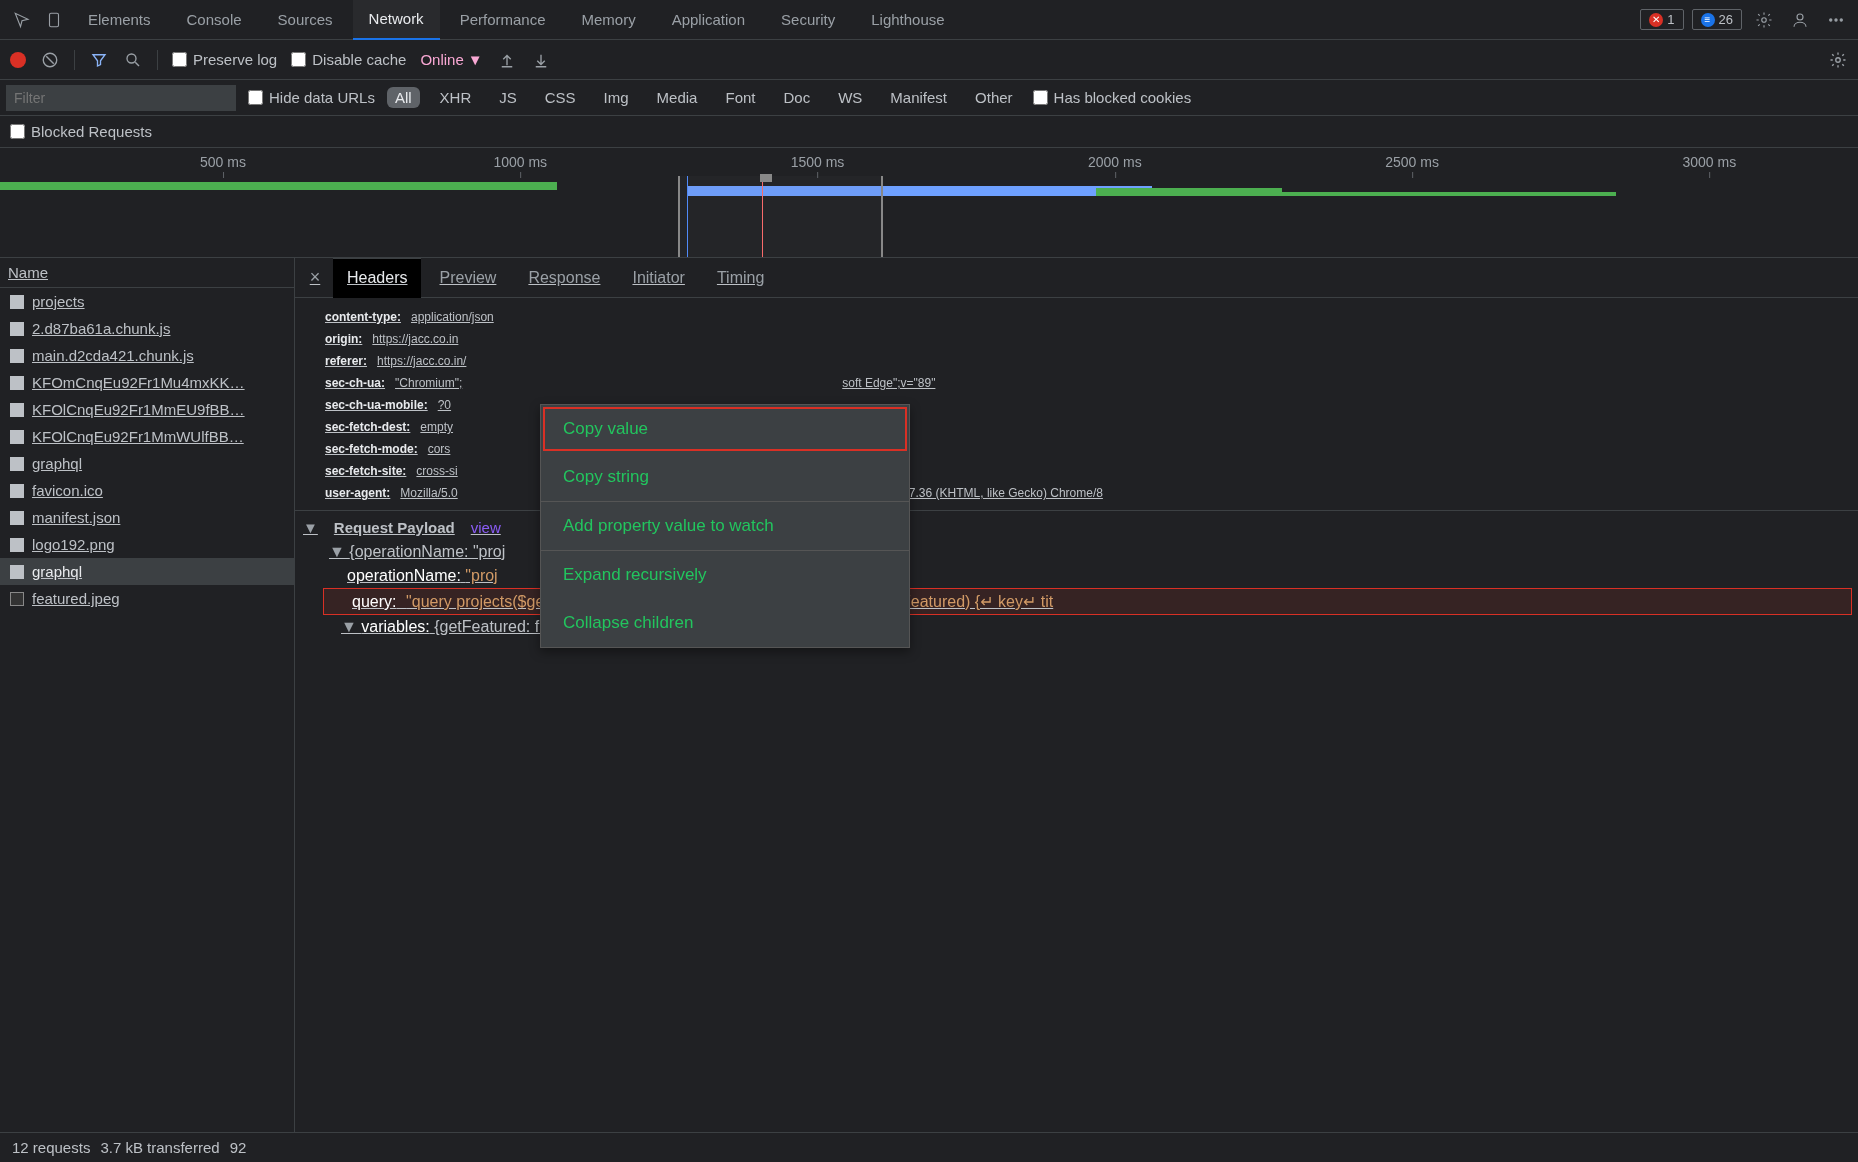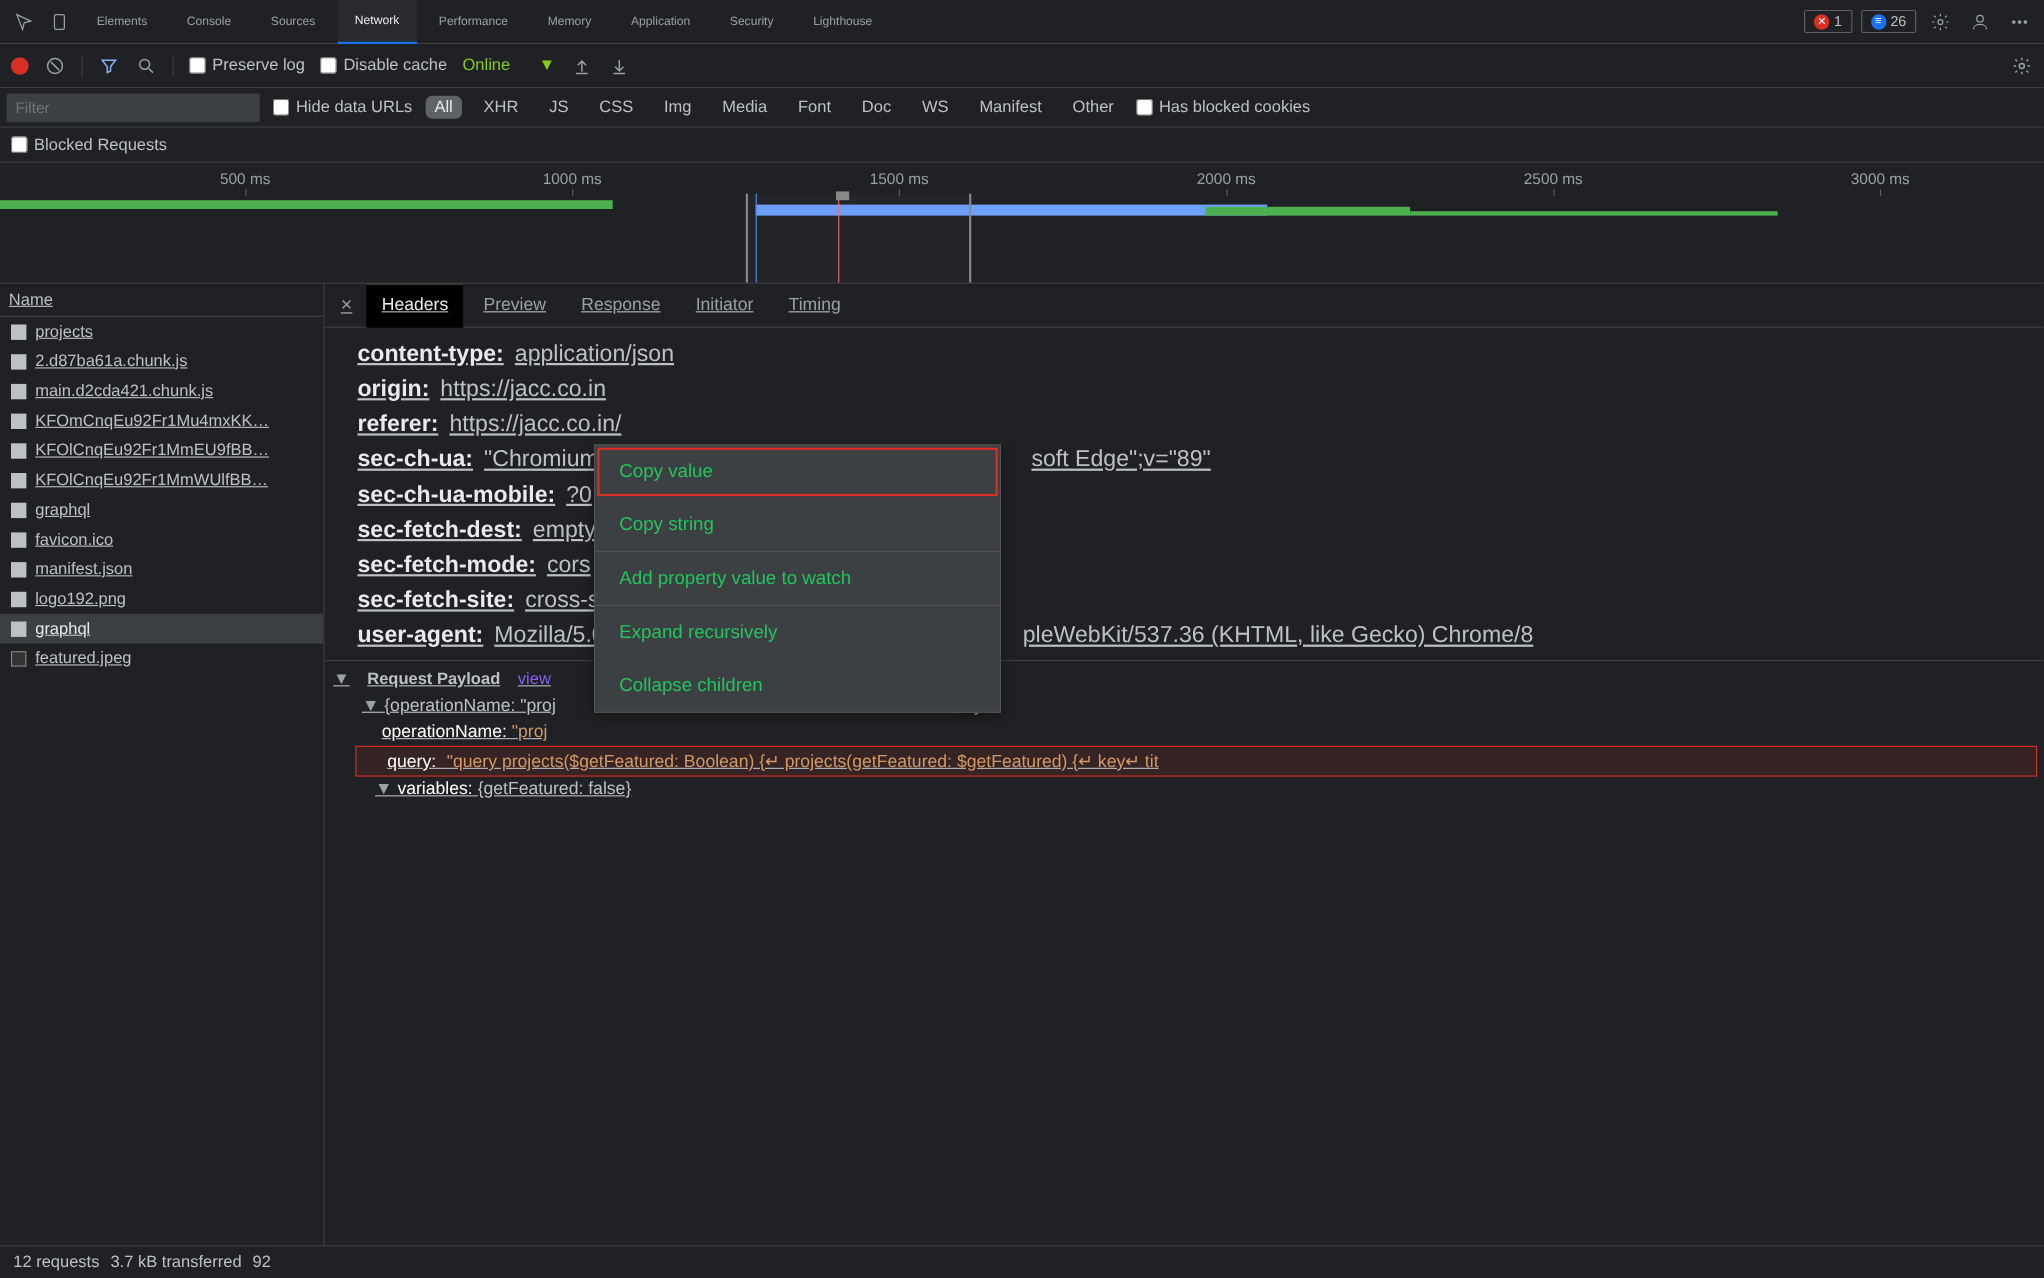--- a/index.html
+++ b/index.html
@@ -3,37 +3,37 @@
 <meta charset="utf-8">
 <style>
 * { margin:0; padding:0; box-sizing:border-box; font-family:-apple-system,BlinkMacSystemFont,"Segoe UI",sans-serif; }
 body { background:#202124; color:#bdc1c6; font-size:13px; width:1858px; height:1162px; overflow:hidden; position:relative; }
 .mono { font-family:Menlo,Consolas,monospace; }
 
 
 .tabs { display:flex; align-items:center; height:40px; background:#202124; border-bottom:1px solid #3c4043; padding:0 8px; gap:4px; }
 .tool-icon { width:28px; height:28px; display:flex; align-items:center; justify-content:center; color:#9aa0a6; }
 .tool-icon svg { width:18px; height:18px; stroke:currentColor; fill:none; stroke-width:1.5; }
-.tab { padding:0 16px; height:40px; display:flex; align-items:center; color:#9aa0a6; font-size:11px; cursor:pointer; }
+.tab { padding:0 16px; height:40px; display:flex; align-items:center; color:#9aa0a6; font-size:15px; cursor:pointer; }
 .tab.active { color:#e8eaed; background:#292a2d; border-bottom:2px solid #1a73e8; }
 .right-icons { margin-left:auto; display:flex; align-items:center; gap:8px; }
 .badge { display:flex; align-items:center; gap:4px; padding:2px 8px; border:1px solid #5f6368; border-radius:2px; font-size:13px; }
 .badge .dot { width:14px; height:14px; border-radius:50%; display:flex; align-items:center; justify-content:center; font-size:10px; color:#fff; }
 .badge.err .dot { background:#d93025; }
 .badge.warn .dot { background:#1a73e8; }
 
 
 .toolbar { display:flex; align-items:center; height:40px; padding:0 10px; gap:14px; border-bottom:1px solid #3c4043; }
 .rec-dot { width:16px; height:16px; border-radius:50%; background:#d93025; }
 .tb-icon { width:20px; height:20px; color:#9aa0a6; display:flex; align-items:center; justify-content:center; }
 .tb-icon svg{ width:18px;height:18px;stroke:currentColor;fill:none;stroke-width:1.8;}
 .tb-icon.blue { color:#8ab4f8; }
 .chk { display:flex; align-items:center; gap:6px; font-size:15px; color:#bdc1c6; }
 .chk input { width:15px;height:15px; accent-color:#8ab4f8; background:#202124;}
-.sel { font-size:15px; color:#84cc16; display:flex; align-items:center; gap:26px;}
+.sel { font-size:15px; color:#f9a8d4; display:flex; align-items:center; gap:4px;}
 .gear-right{ margin-left:auto; }
 
 
 .filterbar { display:flex; align-items:center; height:36px; padding:0 6px; gap:12px; border-bottom:1px solid #3c4043; font-size:15px;}
 .filter-input { background:#3c4043; border:none; color:#bdc1c6; padding:4px 8px; width:230px; height:26px; font-size:14px;}
 .type-pill { padding:2px 8px; color:#bdc1c6; cursor:pointer; }
 .type-pill.active { background:#5f6368; color:#e8eaed; border-radius:6px; }
 .blockedrow { display:flex; align-items:center; height:32px; padding:0 10px; gap:8px; border-bottom:1px solid #3c4043; font-size:15px;}
 
 
@@ -61,21 +61,21 @@
 .file-ico{width:14px;height:14px;flex-shrink:0;display:inline-block;background:#9aa0a6;}
 .file-ico.doc{background:#bdc1c6;}
 .file-ico.img{background:#333;border:1px solid #888;}
 
 .right{flex:1;display:flex;flex-direction:column;overflow:hidden;}
 .detail-tabs{display:flex;align-items:center;height:40px;border-bottom:1px solid #3c4043;gap:4px;padding-left:6px;}
 .close-x{width:28px;color:#9aa0a6;text-align:center;font-size:18px;cursor:pointer;}
 .dtab{padding:0 14px;height:40px;display:flex;align-items:center;color:#9aa0a6;font-size:16px;cursor:pointer;}
 .dtab.active{color:#e8eaed;background:#000;border-top:1px solid #3c4043;}
 .detail-body{flex:1;overflow:hidden;padding:8px 0 0 0;position:relative;}
-.hdr-row{display:flex;gap:10px;padding:4px 0 4px 30px;font-size:21px;text-align:center;}
+.hdr-row{display:flex;gap:10px;padding:4px 0 4px 30px;font-size:12px;text-align:center;}
 .hdr-row .k{color:#e8eaed;font-weight:600;}
 .hdr-row .v{color:#bdc1c6;}
 .section{display:flex;align-items:center;gap:16px;padding:8px 8px 4px 8px;font-size:15px;color:#9aa0a6;border-top:1px solid #3c4043;margin-top:6px;}
 .section .tri{color:#9aa0a6;}
 .section .ttl{color:#bdc1c6;font-weight:600;}
 .payload{padding-left:22px;font-size:16px;}
 .payload .line{padding:3px 0 3px 12px;}
 .kblue{color:#ffffff;}
 .vorange{color:#d19a66;}
 .vbool{color:#8ab4f8;}

